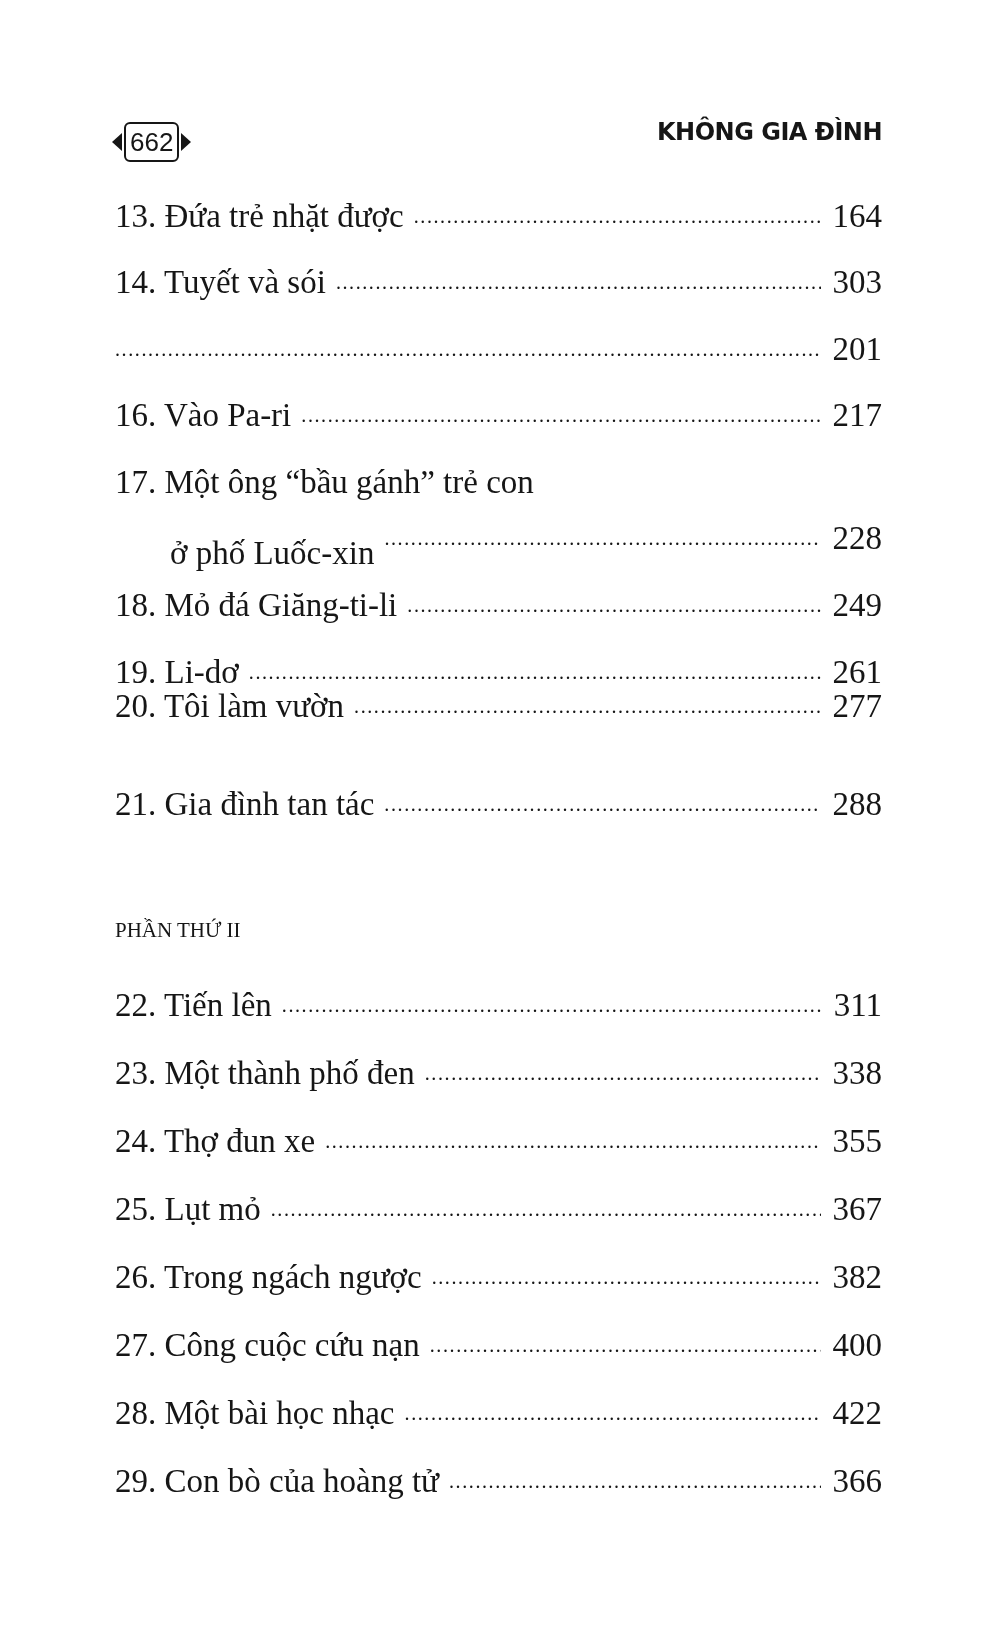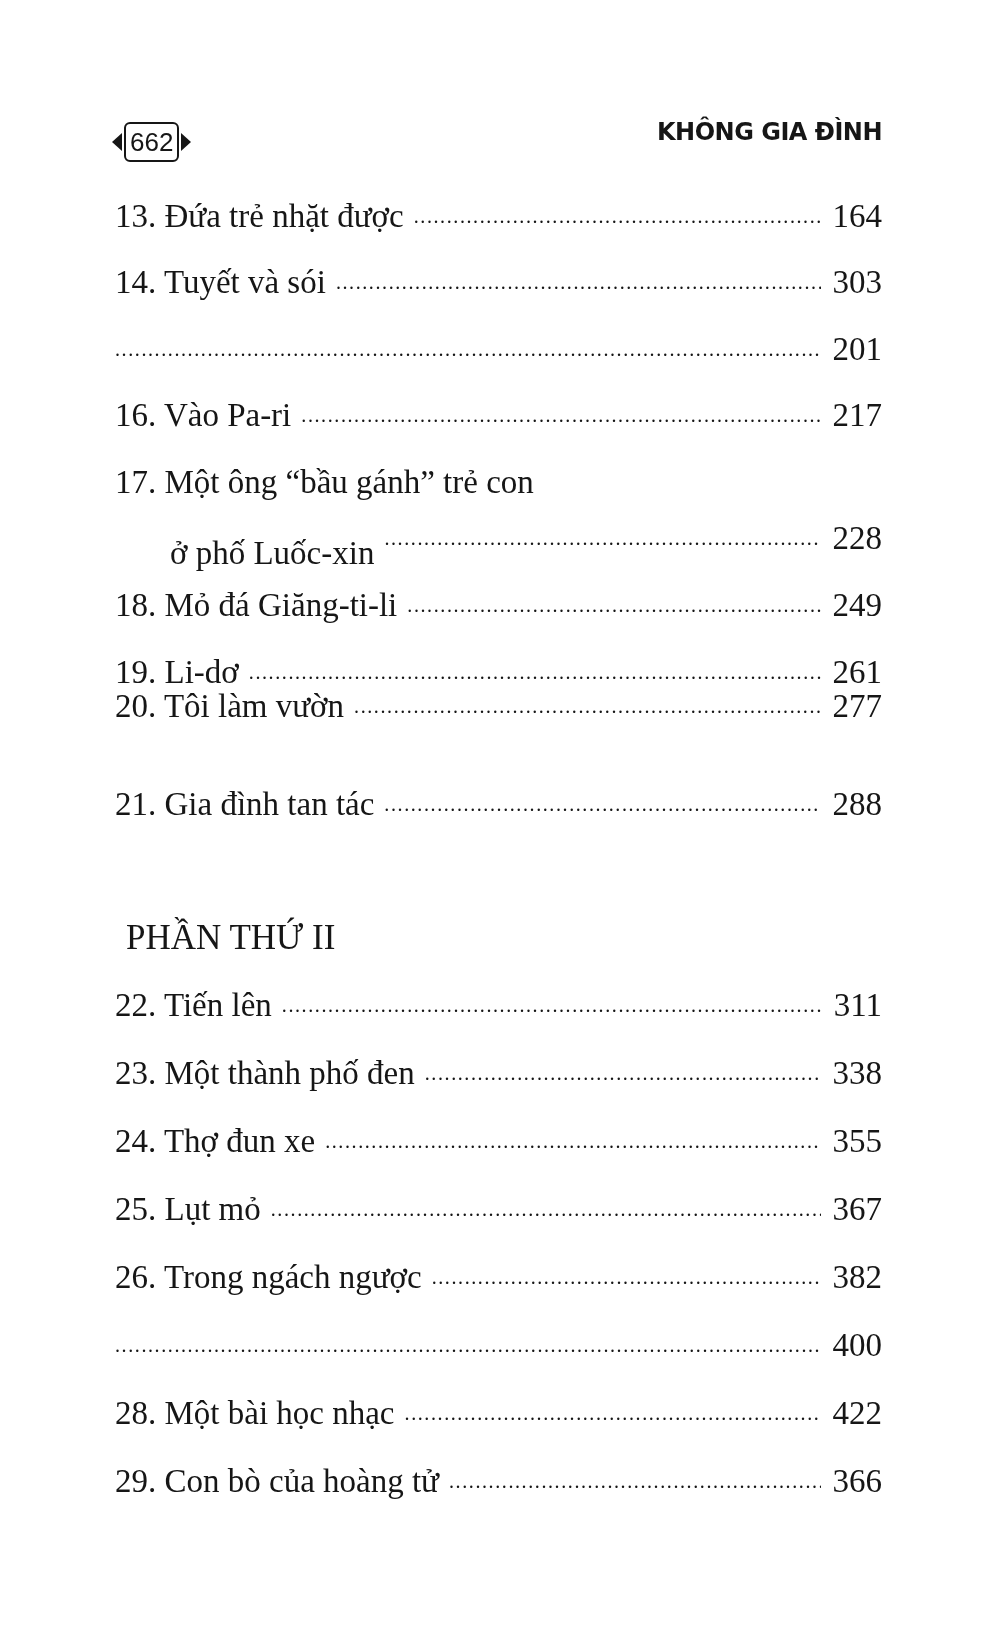--- a/index.html
+++ b/index.html
@@ -10,21 +10,21 @@
   .arrow-l { width:0; height:0; border-top:9px solid transparent; border-bottom:9px solid transparent; border-right:10px solid #161616; }
   .arrow-r { width:0; height:0; border-top:9px solid transparent; border-bottom:9px solid transparent; border-left:10px solid #161616; }
   .pbox { border:2px solid #161616; border-radius:6px; padding:1px 4px; font-family:"Liberation Sans","DejaVu Sans",sans-serif; font-size:26px; line-height:34px; margin:12px 2px; }
   .book-title { position:absolute; right:0; top:10px; font-family:"DejaVu Sans","Liberation Sans",sans-serif; font-weight:bold; font-size:24px; letter-spacing:-0.5px; }
   .toc { position:absolute; left:115px; width:767px; }
   .row { position:absolute; left:0; width:767px; height:40px; display:flex; align-items:center; font-size:33px; }
   .row .title { white-space:nowrap; padding-right:10px; }
   .row .dots { flex:1; overflow:hidden; white-space:nowrap; font-size:20px; letter-spacing:1.6px; }
   .row .page { padding-left:12px; white-space:nowrap; }
   .row.indent .title { padding-left:55px;margin-top:30px; }
-  .section { position:absolute; left:11px; font-size:35px; }
+  .section { position:absolute; left:0; font-size:21px; }
 </style>
 </head>
 <body>
 
 <div class="header">
   <div class="pnum">
     <span class="arrow-l"></span>
     <span class="pbox">662</span>
     <span class="arrow-r"></span>
   </div>
@@ -102,20 +102,21 @@
       <span class="title">25. Lụt mỏ</span>
       <span class="dots">........................................................................................................................</span>
       <span class="page">367</span>
     </div>
   <div class="row" style="top:1257px">
       <span class="title">26. Trong ngách ngược</span>
       <span class="dots">........................................................................................................................</span>
       <span class="page">382</span>
     </div>
   <div class="row" style="top:1325px">
+      <span class="title">27. Công cuộc cứu nạn</span>
       <span class="dots">........................................................................................................................</span>
       <span class="page">400</span>
     </div>
   <div class="row" style="top:1393px">
       <span class="title">28. Một bài học nhạc</span>
       <span class="dots">........................................................................................................................</span>
       <span class="page">422</span>
     </div>
   <div class="row" style="top:1461px">
       <span class="title">29. Con bò của hoàng tử</span>

